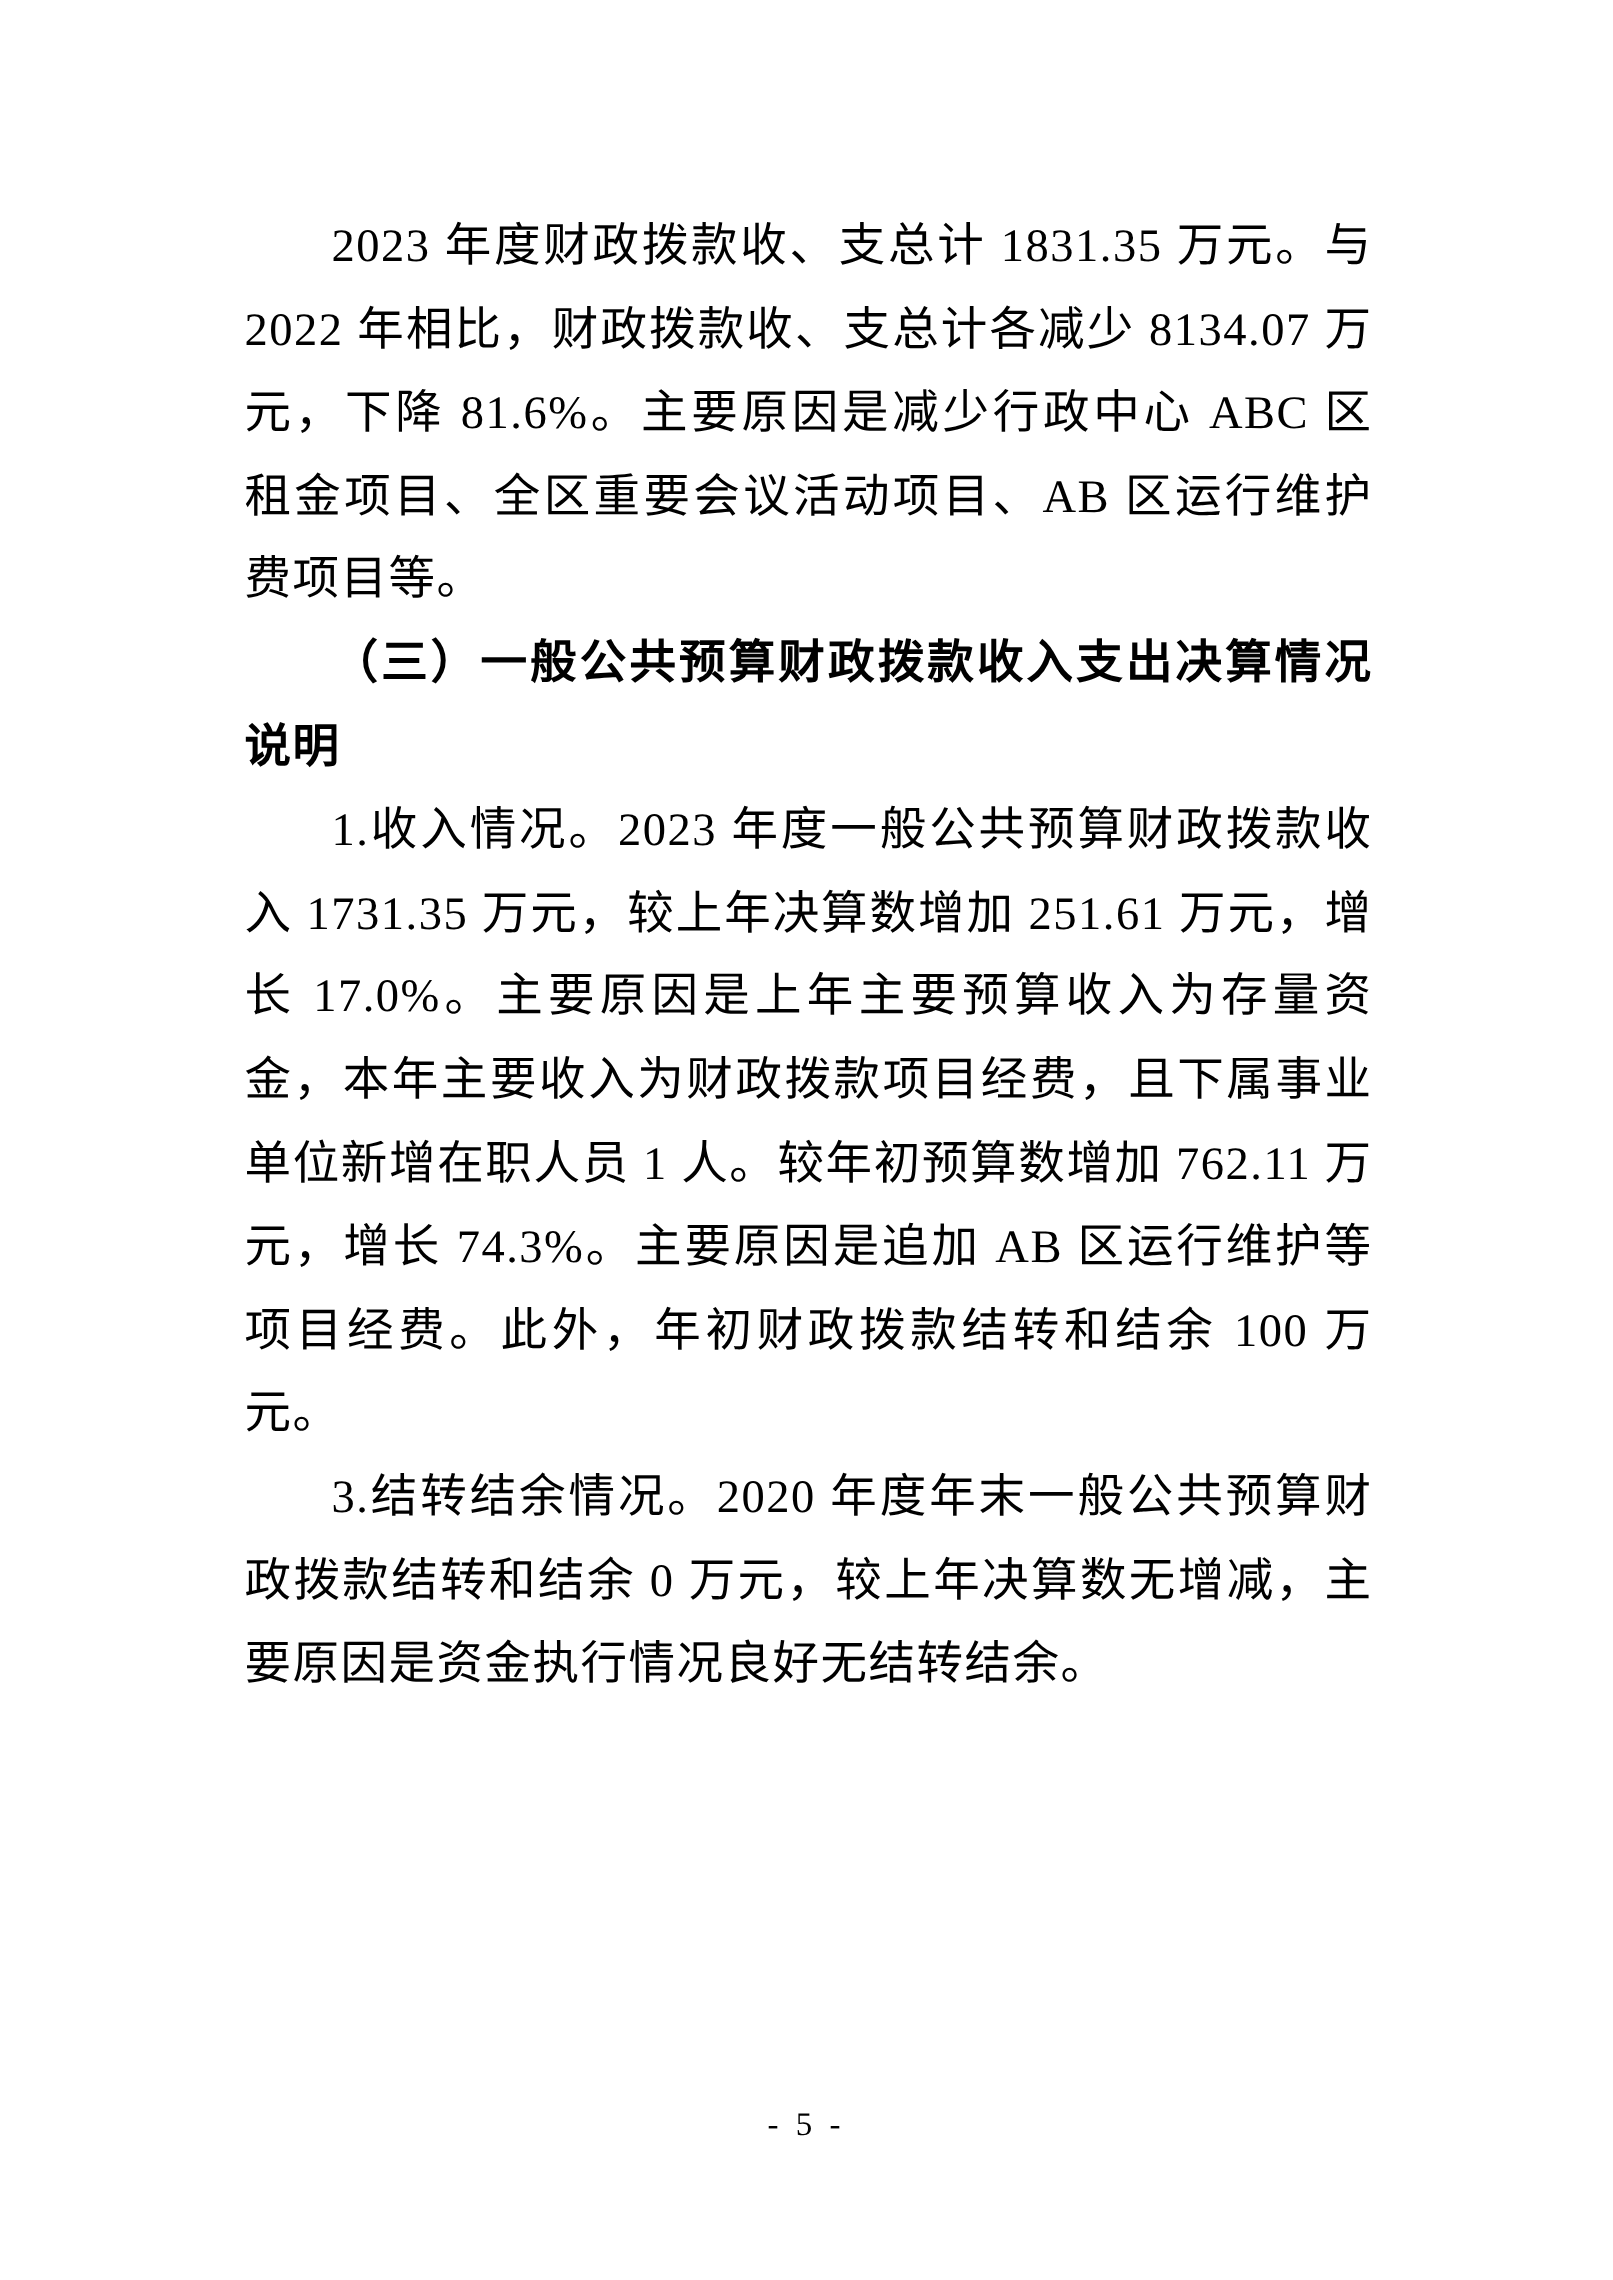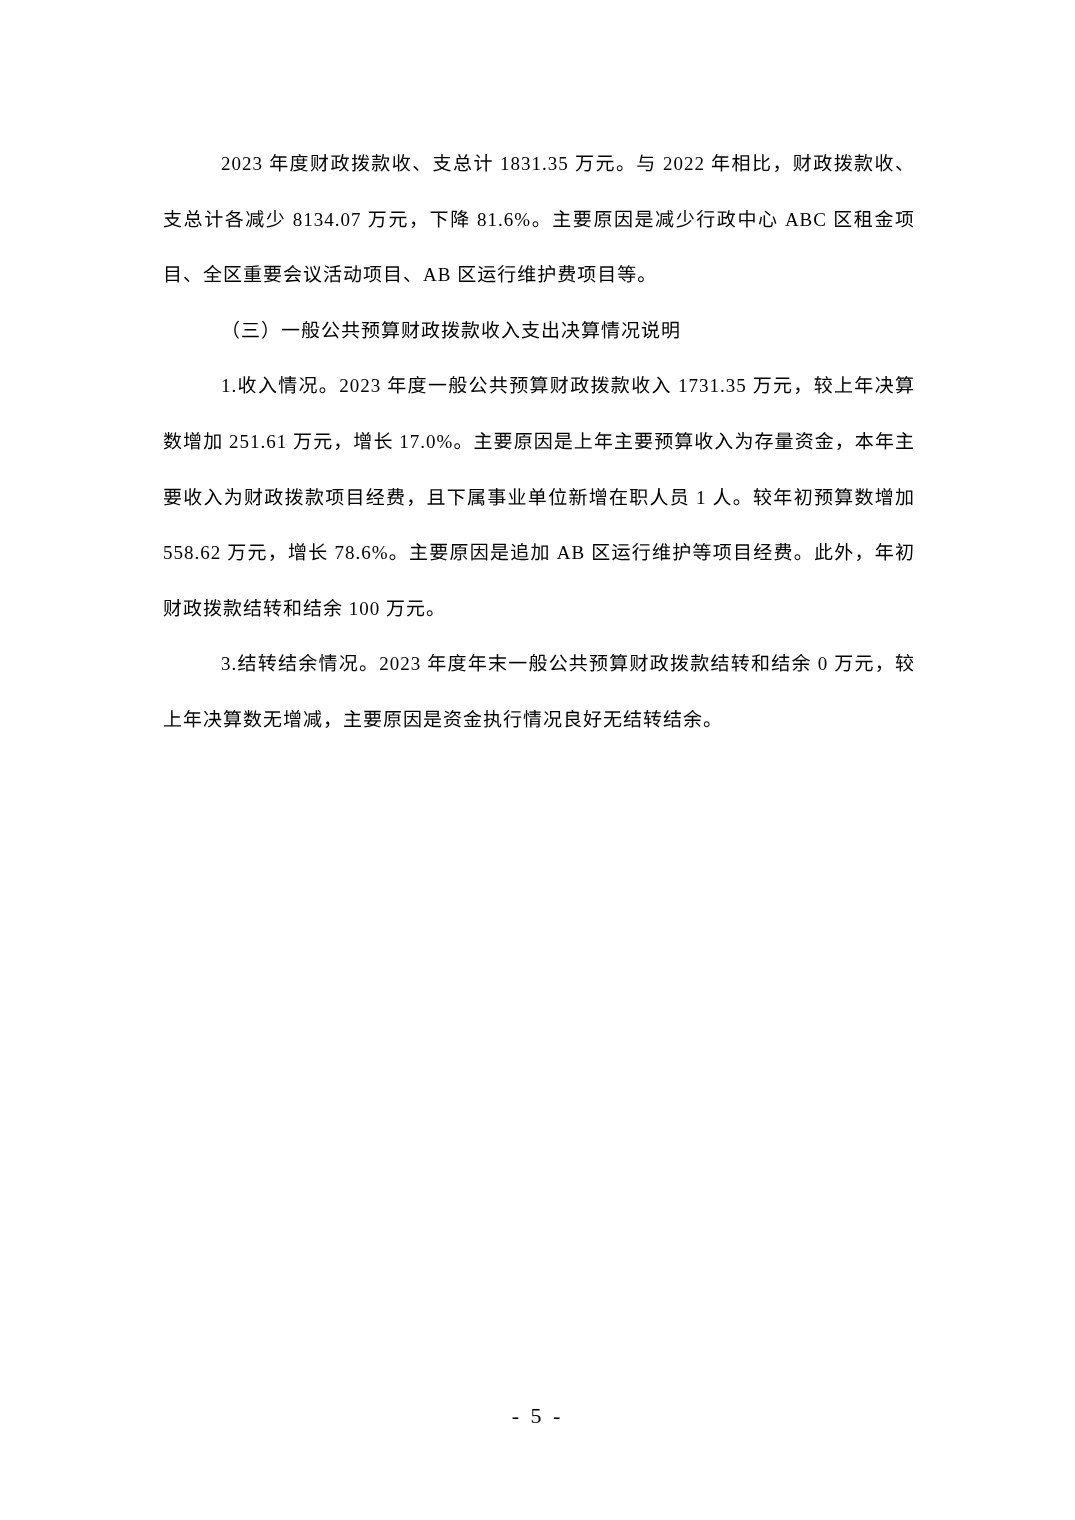--- a/index.html
+++ b/index.html
@@ -15,49 +15,49 @@
     background: #ffffff;
     color: #000000;
     font-family: "Liberation Serif", "DejaVu Serif", serif;
     overflow: hidden;
   }
   .doc-body {
     position: absolute;
     left: 163px;
     top: 136px;
     width: 752px;
-    font-size: 19px;
+    font-size: 31px;
     line-height: 55.6px;
     letter-spacing: 1px;
     text-align: justify;
     text-justify: inter-character;
   }
   .para {
     margin: 0;
     padding: 0;
     text-indent: 58px;
   }
   .para.heading {
-    font-weight: normal;
+    font-weight: bold;
   }
   .page-footer {
     position: absolute;
     top: 1403px;
     left: 0;
     width: 100%;
     text-align: center;
     font-size: 22px;
     letter-spacing: 3px;
     color: #000000;
   }
 </style>
 </head>
 <body>
 
 <div class="page">
   <div class="doc-body">
     <p class="para body">2023 年度财政拨款收、支总计 1831.35 万元。与 2022 年相比，财政拨款收、支总计各减少 8134.07 万元，下降 81.6%。主要原因是减少行政中心 ABC 区租金项目、全区重要会议活动项目、AB 区运行维护费项目等。</p>
     <p class="para heading">（三）一般公共预算财政拨款收入支出决算情况说明</p>
-    <p class="para body">1.收入情况。2023 年度一般公共预算财政拨款收入 1731.35 万元，较上年决算数增加 251.61 万元，增长 17.0%。主要原因是上年主要预算收入为存量资金，本年主要收入为财政拨款项目经费，且下属事业单位新增在职人员 1 人。较年初预算数增加 558.62 万元，增长 78.6%。主要原因是追加 AB 区运行维护等项目经费。此外，年初财政拨款结转和结余 100 万元。</p>
-    <p class="para body">3.结转结余情况。2023 年度年末一般公共预算财政拨款结转和结余 0 万元，较上年决算数无增减，主要原因是资金执行情况良好无结转结余。</p>
+    <p class="para body">1.收入情况。2023 年度一般公共预算财政拨款收入 1731.35 万元，较上年决算数增加 251.61 万元，增长 17.0%。主要原因是上年主要预算收入为存量资金，本年主要收入为财政拨款项目经费，且下属事业单位新增在职人员 1 人。较年初预算数增加 762.11 万元，增长 74.3%。主要原因是追加 AB 区运行维护等项目经费。此外，年初财政拨款结转和结余 100 万元。</p>
+    <p class="para body">3.结转结余情况。2020 年度年末一般公共预算财政拨款结转和结余 0 万元，较上年决算数无增减，主要原因是资金执行情况良好无结转结余。</p>
   </div>
   <div class="page-footer">- 5 -</div>
 </div>
 
 </body></html>

